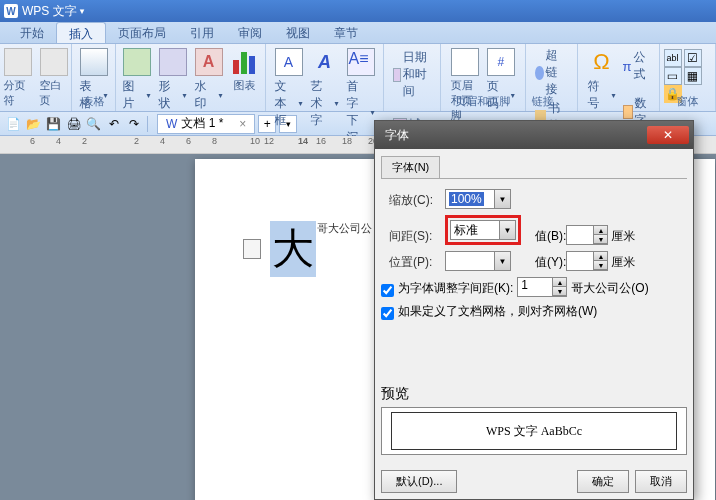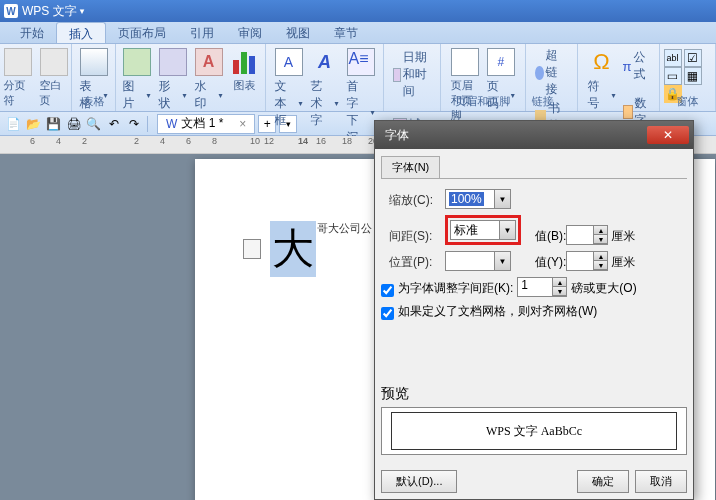--- a/index.html
+++ b/index.html
@@ -342,21 +342,21 @@
     <div class="chk">
       <input type="checkbox" checked="" style="">
       <span>为字体调整字间距(K):</span>
       <div class="spinner" style="width:50px;margin:0 4px">
           <div style="flex:1;padding-left:3px">1</div>
           <div class="spinner-btns">
             <div>▲</div>
             <div>▼</div>
           </div>
         </div>
-      <span>磅或更大(O)</span>
+      <span>哥大公司公(O)</span>
     </div>
 
     <div class="chk">
       <input type="checkbox" checked="" style="">
       <span>如果定义了文档网格，则对齐网格(W)</span>
     </div>
 
     <div style="position:absolute;bottom:40px;left:6px;right:6px">
       <div style="font-size:14px;margin-bottom:2px">预览</div>
       <div class="preview-box">

